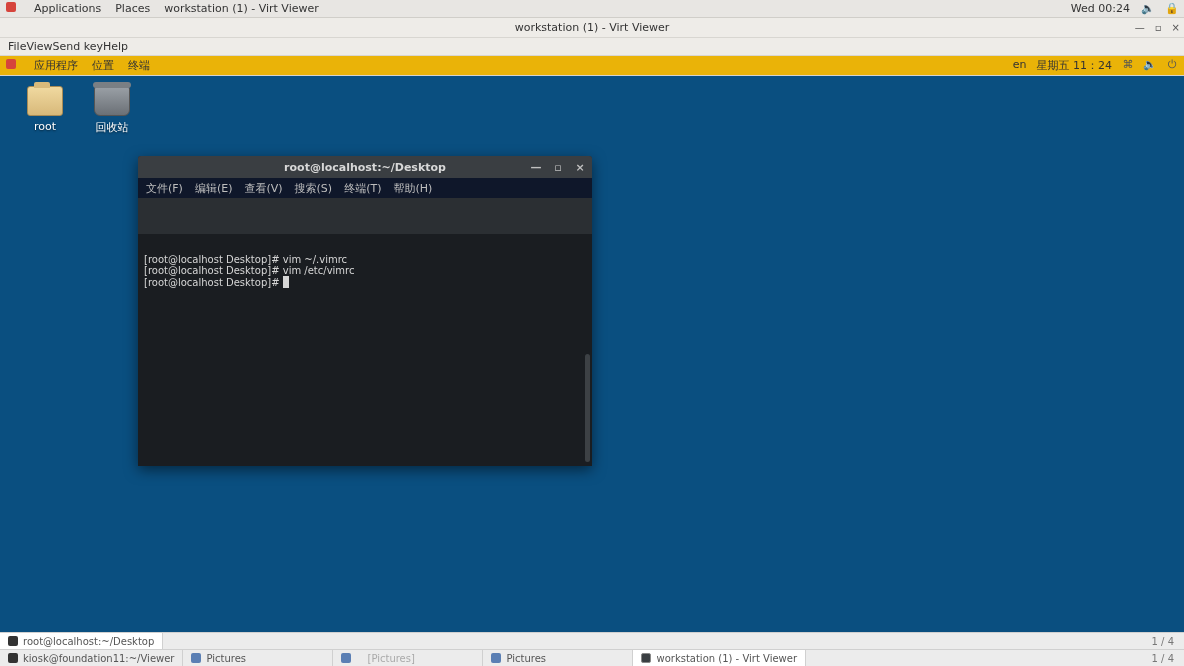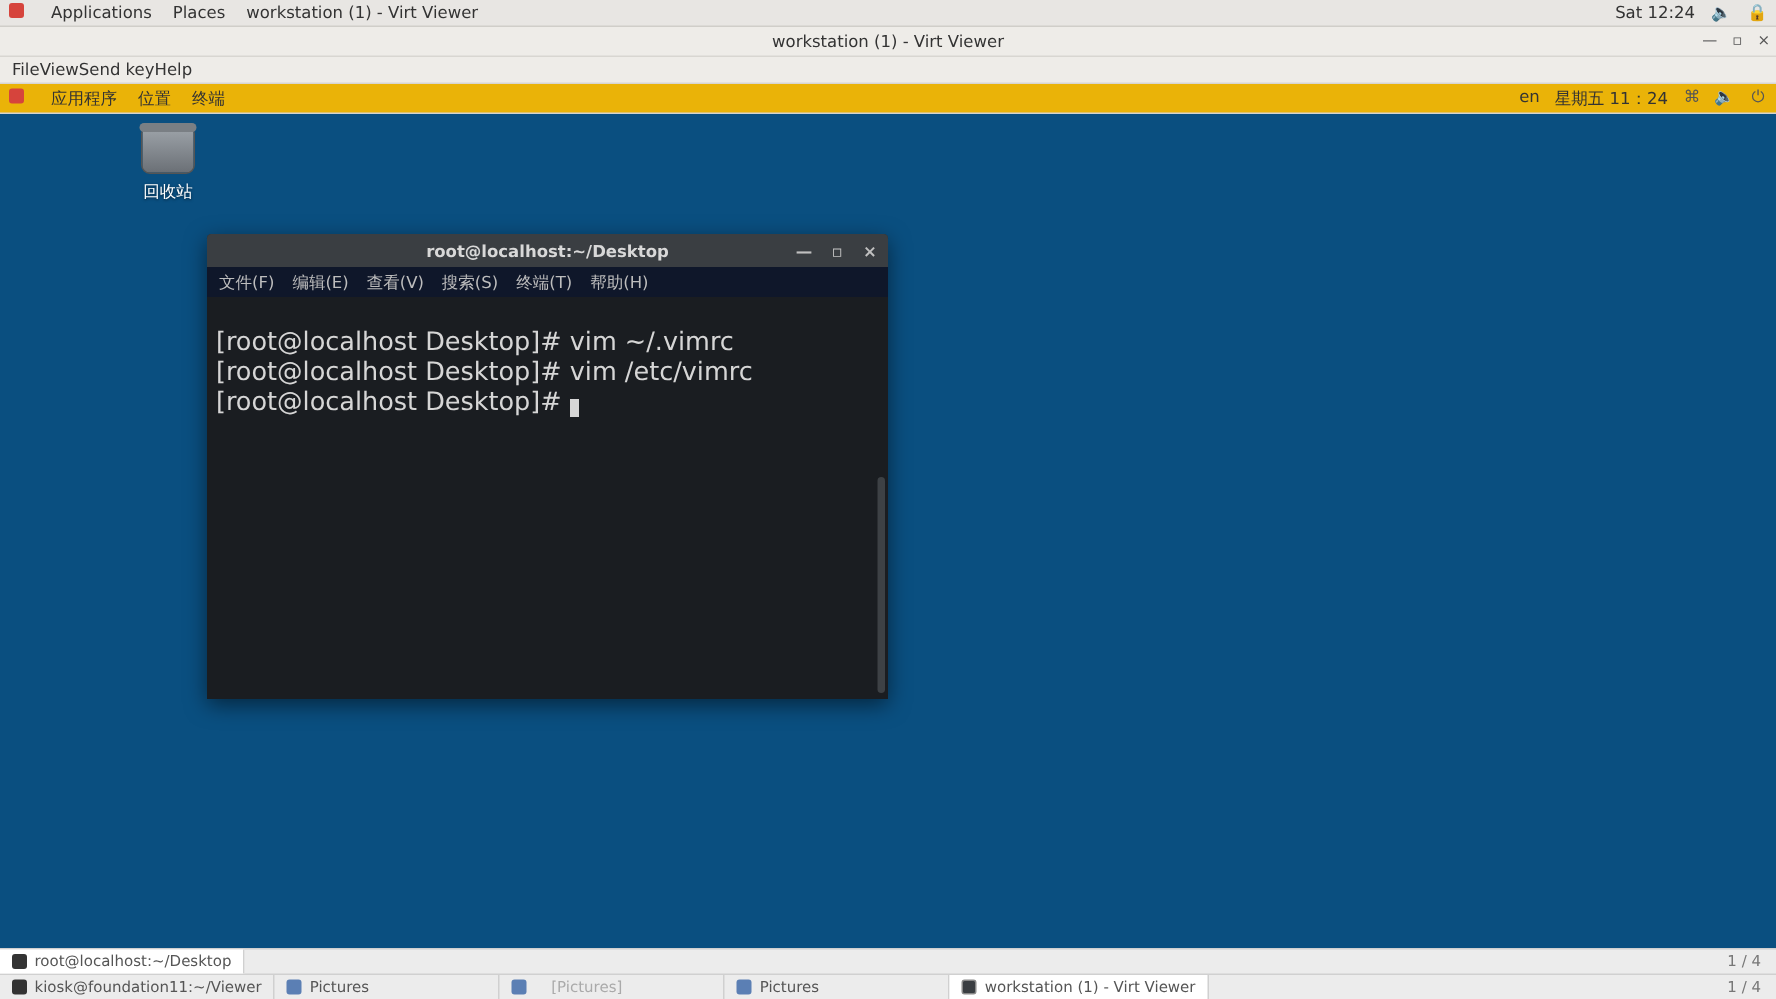--- a/index.html
+++ b/index.html
@@ -35,21 +35,21 @@
 .trash { background:linear-gradient(#9aa0a6,#6b7076); border-radius:3px 3px 6px 6px; border:1px solid #555; position:relative; }
 .trash:before { content:""; position:absolute; left:-2px; top:-5px; right:-2px; height:6px; background:#7a7f84; border-radius:3px; }
 .desk-icon .lbl { text-shadow:0 1px 2px rgba(0,0,0,.6); }
 
 
 .term-win { position:absolute; left:138px; top:100px; width:454px; height:310px; background:#2b2f33; box-shadow:0 4px 14px rgba(0,0,0,.5); border-radius:3px; display:flex; flex-direction:column; }
 .term-title { height:22px; background:#3a3e42; color:#d8d8d8; font-size:11px; font-weight:bold; display:flex; align-items:center; justify-content:center; position:relative; border-radius:3px 3px 0 0; }
 .term-title .wctrl { position:absolute; right:6px; top:0; height:22px; display:flex; gap:10px; align-items:center; color:#c0c0c0; font-size:11px; }
 .term-title .wctrl span { width:12px; text-align:center; cursor:default; }
 .term-menus { height:20px; background:#0f172a; display:flex; gap:12px; align-items:center; padding:0 8px; color:#bdbdbd; font-size:11px; }
-.term-body { flex:1; background:#1a1d21; color:#d6d6d6; font-family:"DejaVu Sans Mono",monospace; font-size:17px; padding:20px 6px; white-space:pre; position:relative; }
+.term-body { flex:1; background:#1a1d21; color:#d6d6d6; font-family:"DejaVu Sans Mono",monospace; font-size:10px; padding:20px 6px; white-space:pre; position:relative;margin-top:36px; }
 .cursor { display:inline-block; width:6px; height:12px; background:#d6d6d6; vertical-align:text-bottom; }
 .term-body .sb { position:absolute; right:2px; top:120px; bottom:4px; width:5px; background:#3d4145; border-radius:3px; }
 
 
 .task-row { height:17px; background:#ececec; display:flex; align-items:center; font-size:10px; color:#555; border-top:1px solid #d0d0d0; }
 .task-row .task { display:flex; align-items:center; gap:5px; height:100%; padding:0 8px; border-right:1px solid #d0d0d0; min-width:150px; }
 .task-row .task.active { background:#fff; }
 .task-row .filler { flex:1; }
 .task-row .page { padding:0 10px; color:#777; }
 .sq { width:10px; height:10px; border-radius:2px; display:inline-block; }
@@ -62,21 +62,21 @@
 <body>
 
 <div class="host-topbar">
   <div class="left">
     <span><span class="fedora-dot"></span></span>
     <span>Applications</span>
     <span>Places</span>
     <span>workstation (1) - Virt Viewer</span>
   </div>
   <div class="right">
-    <span>Sat 12:24</span>
+    <span>Wed 00:24</span>
     <span class="icon-sm">🔈</span>
     <span class="icon-sm">🔒</span>
   </div>
 </div>
 
 <div class="app-title">
   <span>workstation (1) - Virt Viewer</span>
   <div class="win-btns">
     <span>—</span>
     <span>▫</span>
@@ -102,20 +102,24 @@
     </div>
     <div class="right">
       <span>en</span>
       <span>星期五 11：24</span>
       <span class="icon-sm">⌘</span>
       <span class="icon-sm">🔈</span>
       <span class="icon-sm">⏻</span>
     </div>
   </div>
 
+  <div class="desk-icon" style="left:10px; top:30px;">
+    <div class="ic folder"></div>
+    <div class="lbl">root</div>
+  </div>
   <div class="desk-icon" style="left:77px; top:30px;">
     <div class="ic trash"></div>
     <div class="lbl">回收站</div>
   </div>
 
   <div class="term-win">
     <div class="term-title">
       <span>root@localhost:~/Desktop</span>
       <div class="wctrl">
         <span>—</span>

